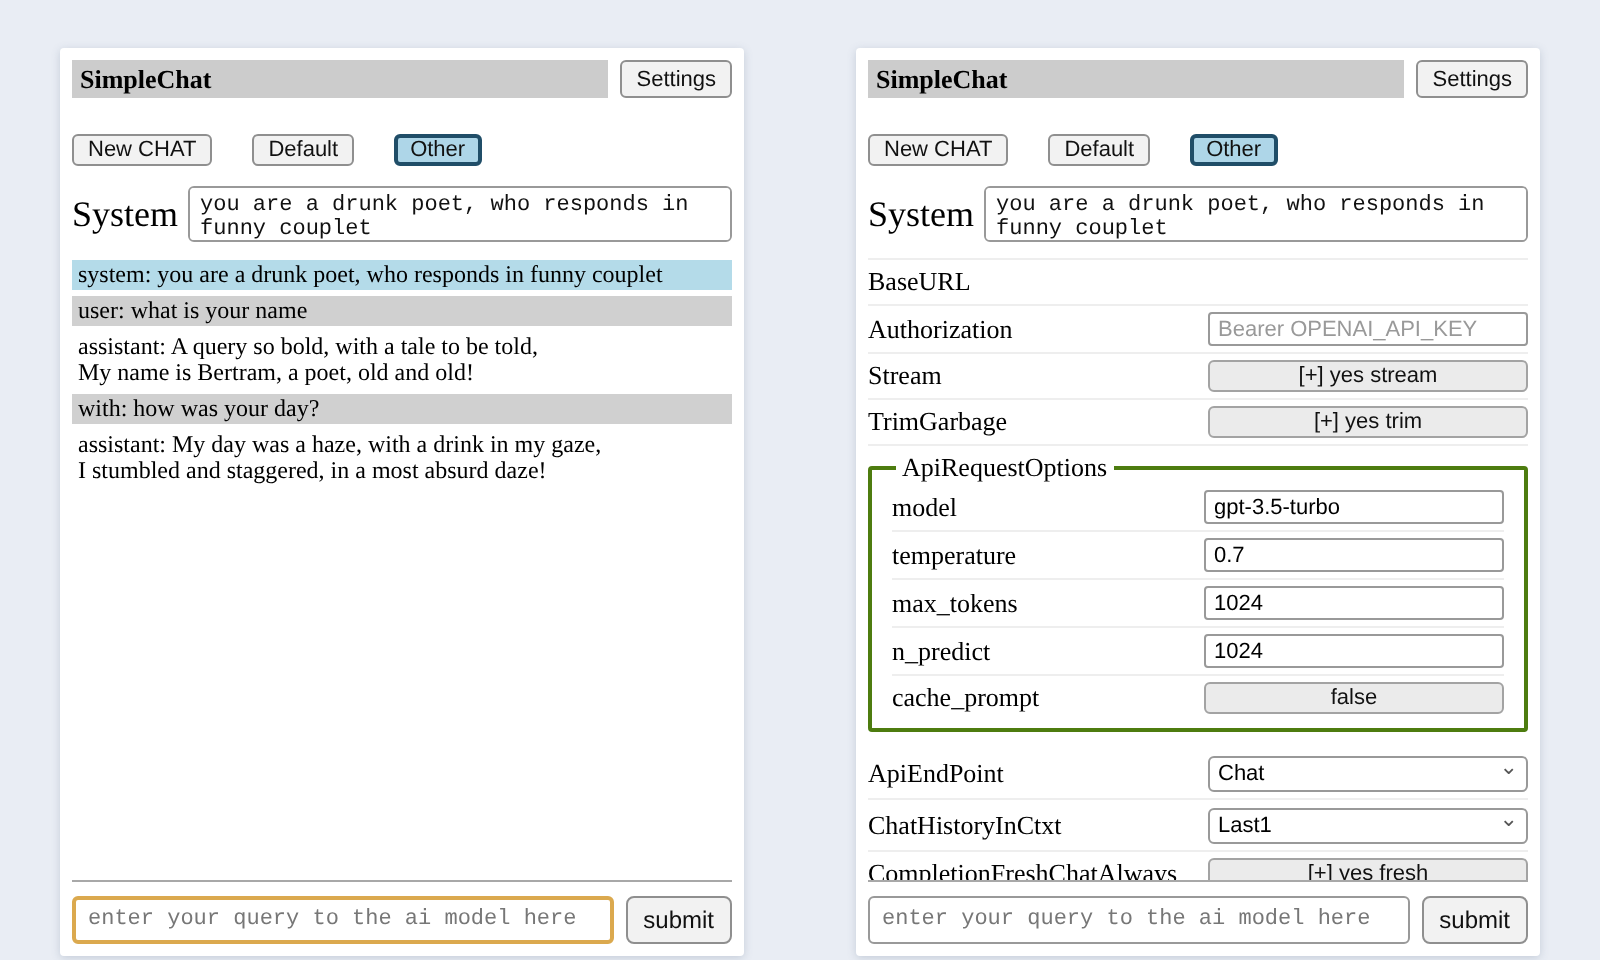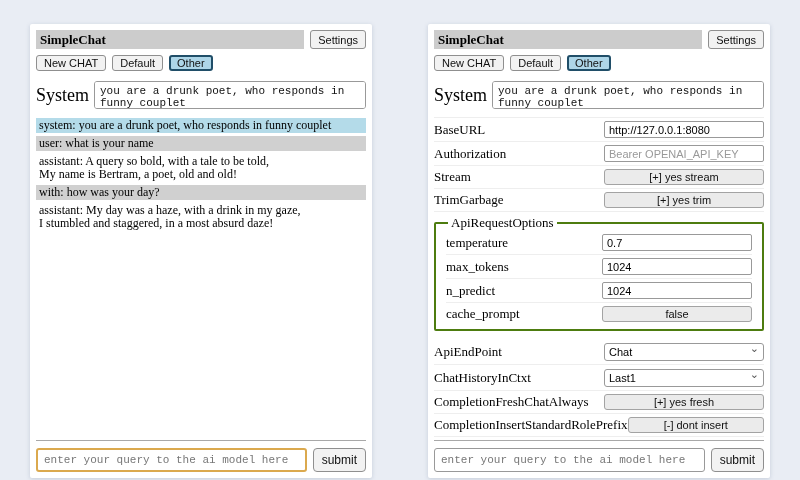--- a/index.html
+++ b/index.html
@@ -32,21 +32,21 @@
   }
   .btn {
     font-family: "Liberation Sans", sans-serif;
     font-size: 11px; color: #111;
     background: #f2f2f2;
     border: 1px solid #8f8f8f;
     border-radius: 3px;
     padding: 1px 7px;
     cursor: pointer;
   }
-  .tabs { margin-top: 6px; display: flex; gap: 6px; align-items: center; flex: 0 0 auto; }
+  .tabs { margin-top: 18px; display: flex; gap: 20px; align-items: center; flex: 0 0 auto; }
   .tab-btn.selected {
     background: #aed6e8;
     border: 2px solid #204e68;
     padding: 0 6px;
   }
 
   .system-row { margin-top: 10px; display: flex; align-items: flex-start; flex: 0 0 auto; }
   .system-label { font-size: 18px; padding-top: 4px; margin-right: 5px; }
   .system-textarea {
     flex: 1; height: 28px; resize: none;
@@ -185,41 +185,44 @@
 
   <div class="system-row">
     <span class="system-label">System</span>
     <textarea class="system-textarea" spellcheck="false" style="">you are a drunk poet, who responds in funny couplet</textarea>
   </div>
 
   <div class="settings">
 
     <div class="set-row">
       <span class="set-label">BaseURL</span>
-      <input class="ctrl-input" value="http://127.0.0.1:8080" style="">
     </div>
 
     <div class="set-row">
       <span class="set-label">Authorization</span>
       <input class="ctrl-input" placeholder="Bearer OPENAI_API_KEY" style="">
     </div>
 
     <div class="set-row">
       <span class="set-label">Stream</span>
       <button class="ctrl-btn">[+] yes stream</button>
     </div>
 
     <div class="set-row">
       <span class="set-label">TrimGarbage</span>
       <button class="ctrl-btn">[+] yes trim</button>
     </div>
 
     <fieldset class="api-options">
       <legend>ApiRequestOptions</legend>
 
+      <div class="set-row">
+        <span class="set-label">model</span>
+        <input class="ctrl-input" value="gpt-3.5-turbo" style="">
+      </div>
 
       <div class="set-row">
         <span class="set-label">temperature</span>
         <input class="ctrl-input" value="0.7" style="">
       </div>
 
       <div class="set-row">
         <span class="set-label">max_tokens</span>
         <input class="ctrl-input" value="1024" style="">
       </div>

